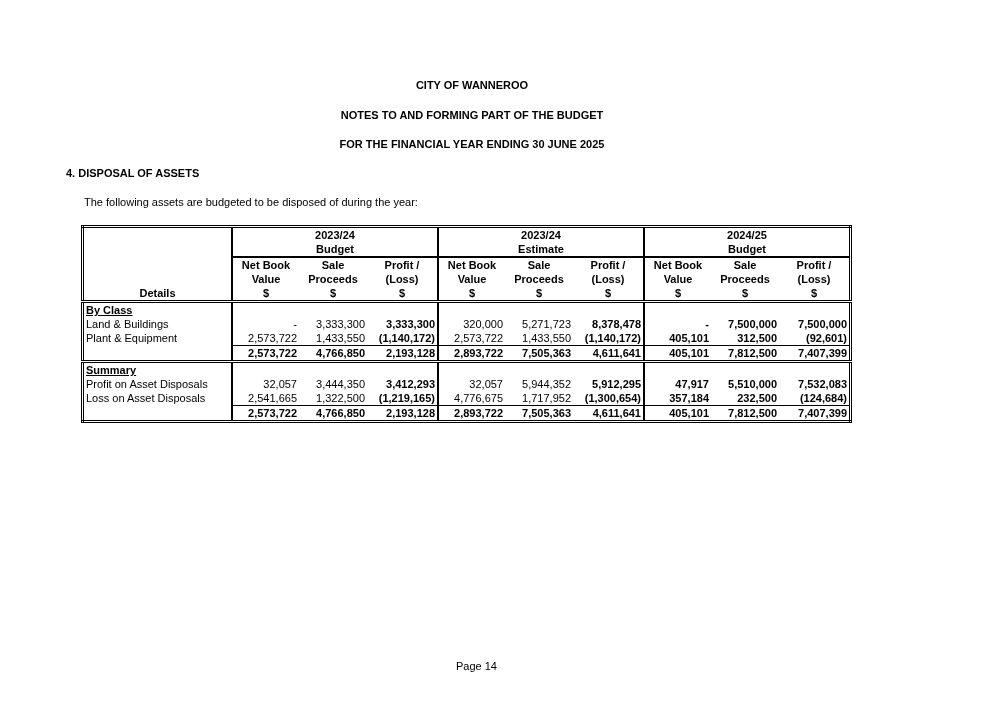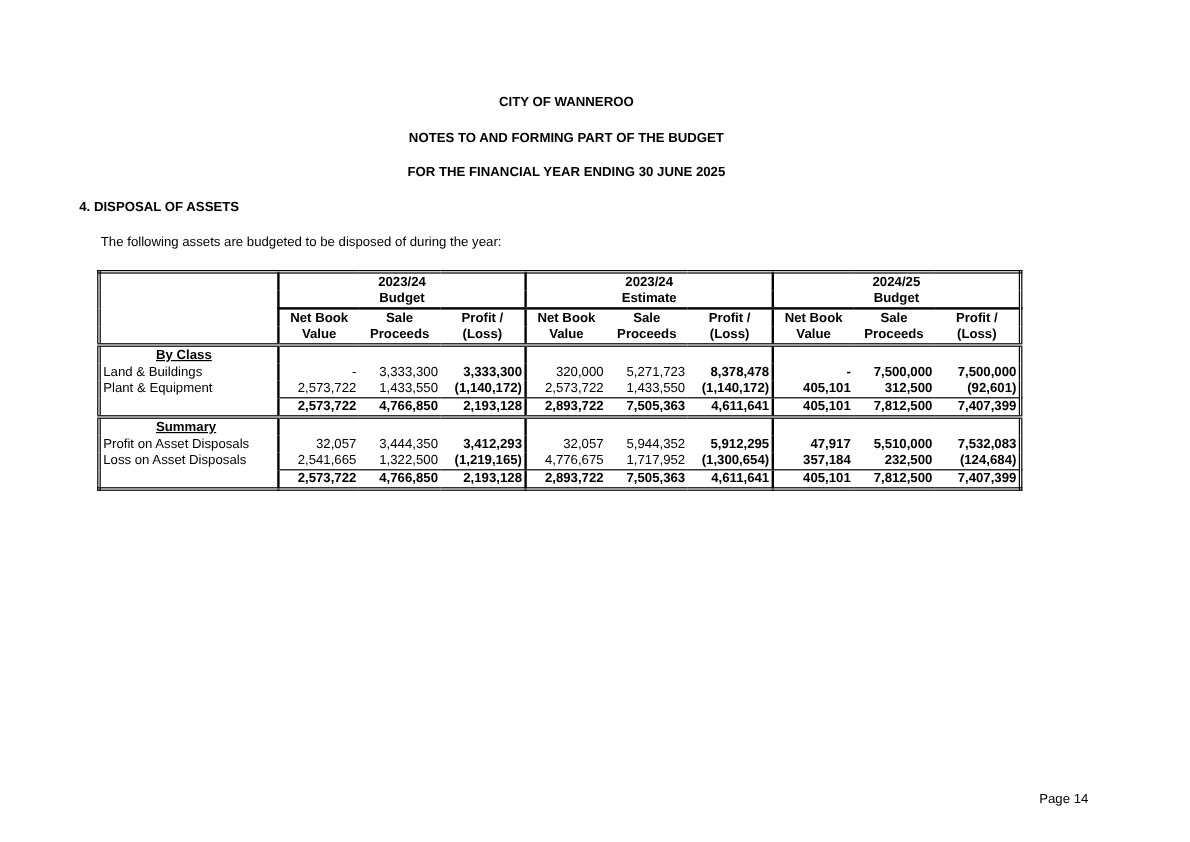--- a/index.html
+++ b/index.html
@@ -1,33 +1,33 @@
 <!DOCTYPE html>
 <html><head>
 <meta charset="utf-8">
 <style>
   html,body{margin:0;padding:0;background:#fff;}
   body{width:992px;height:702px;position:relative;font-family:"Liberation Sans",sans-serif;color:#000;overflow:hidden;}
   .hdr{position:absolute;left:0;width:944px;text-align:center;font-weight:bold;font-size:11px;}
   #h1{top:79px;} #h2{top:109px;} #h3{top:138px;}
   #sec{position:absolute;left:66px;top:167px;font-weight:bold;font-size:11px;}
   #intro{position:absolute;left:84px;top:196px;font-size:11px;}
-  #page{position:absolute;left:0;width:907px;top:660px;text-align:right;font-size:11px;}
+  #page{position:absolute;left:0;width:907px;top:660px;text-align:center;font-size:11px;padding-left:23px;}
   table{position:absolute;left:81px;top:225px;border-collapse:collapse;font-size:11px;border:3px double #000;}
   td{padding:0 2px;height:14px;line-height:14px;white-space:nowrap;}
   .det{width:143px;text-align:left;}
   .c1{width:62px;} .c2{width:64px;} .c3{width:66px;}
   .num{text-align:right;}
   .ctr{text-align:center;font-weight:bold;}
   .b{font-weight:bold;}
   .gl{border-left:2px solid #000;}
   .hb{border-bottom:2px solid #000;}
   .tt td.n{border-top:1px solid #000;font-weight:bold;}
   .sec td.n{border-top:3px double #000;}
-  u{margin-left:44px;}
+  u{}
 </style>
 </head>
 <body>
 
 <div id="h1" class="hdr">CITY OF WANNEROO</div>
 <div id="h2" class="hdr">NOTES TO AND FORMING PART OF THE BUDGET</div>
 <div id="h3" class="hdr">FOR THE FINANCIAL YEAR ENDING 30 JUNE 2025</div>
 <div id="sec">4.  DISPOSAL OF ASSETS</div>
 <div id="intro">The following assets are budgeted to be disposed of during the year:</div>
 
@@ -61,20 +61,32 @@
         <td class="det ctr b"></td>
         <td class="ctr c1 gl b">Value</td>
         <td class="ctr c2 b">Proceeds</td>
         <td class="ctr c3 b">(Loss)</td>
         <td class="ctr c1 gl b">Value</td>
         <td class="ctr c2 b">Proceeds</td>
         <td class="ctr c3 b">(Loss)</td>
         <td class="ctr c1 gl b">Value</td>
         <td class="ctr c2 b">Proceeds</td>
         <td class="ctr c3 b">(Loss)</td>
+      </tr>
+      <tr>
+        <td class="det ctr b">Details</td>
+        <td class="ctr c1 gl b">$</td>
+        <td class="ctr c2 b">$</td>
+        <td class="ctr c3 b">$</td>
+        <td class="ctr c1 gl b">$</td>
+        <td class="ctr c2 b">$</td>
+        <td class="ctr c3 b">$</td>
+        <td class="ctr c1 gl b">$</td>
+        <td class="ctr c2 b">$</td>
+        <td class="ctr c3 b">$</td>
       </tr>
       <tr class="sec">
         <td class="det b" style="border-top: 3px double rgb(0, 0, 0);"><u>By Class</u></td>
         <td class="num n gl"></td>
         <td class="num n"></td>
         <td class="num n"></td>
         <td class="num n gl"></td>
         <td class="num n"></td>
         <td class="num n"></td>
         <td class="num n gl"></td>

